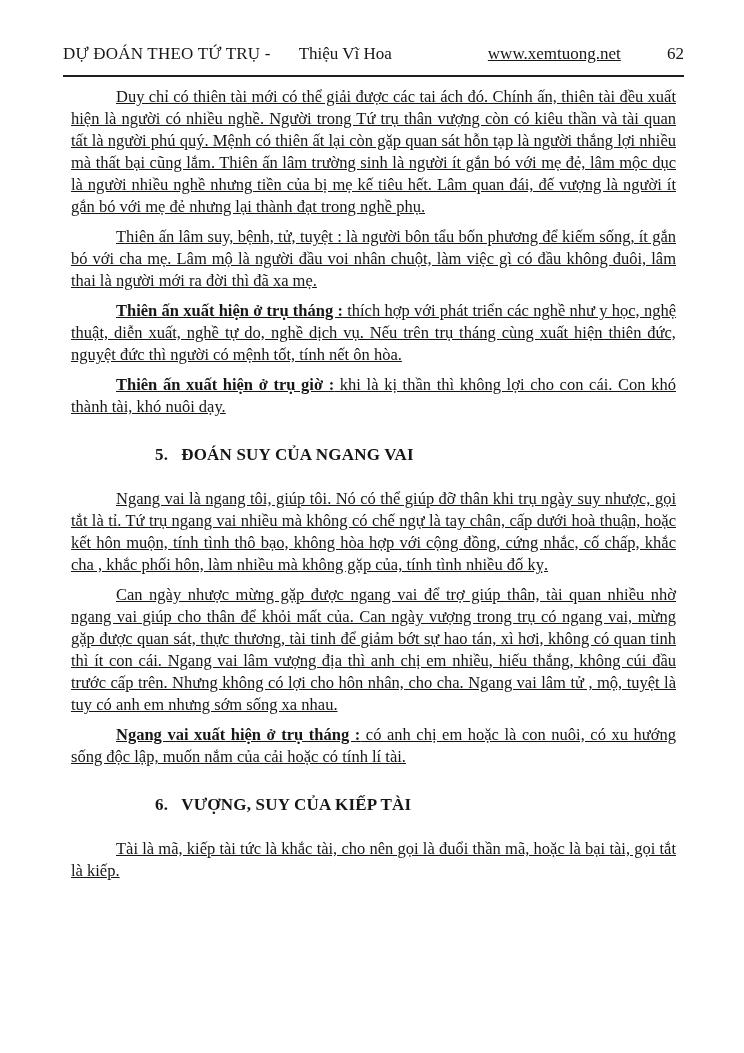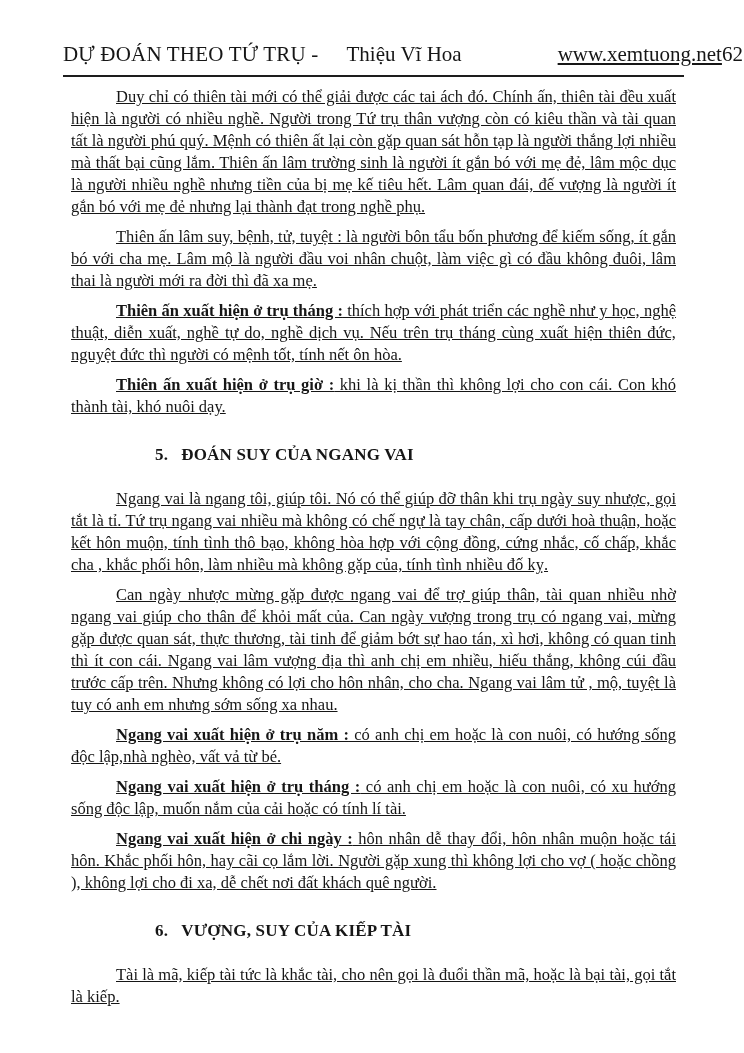--- a/index.html
+++ b/index.html
@@ -14,21 +14,21 @@
   .page {
     box-sizing: border-box;
     width: 744px;
     height: 1053px;
     padding: 44px 60px 0 63px;
     background: #ffffff;
   }
   .header {
     display: flex;
     align-items: baseline;
-    font-size: 21px;
+    font-size: 17px;
     line-height: 20px;
     white-space: nowrap;
   }
   .header .book-title { letter-spacing: 0.2px; }
   .header .author { margin-left: 28px; text-align: center; }
   .header .site {
     margin-left: 96px;
     text-decoration: underline;
     cursor: pointer;
   }
@@ -84,25 +84,23 @@
 
 
     <p><b class="lead">Thiên ấn xuất hiện ở trụ giờ :</b><span> khi là kị thần thì không lợi cho con cái. Con khó thành tài, khó nuôi dạy.</span></p>
 
     <h2><span class="hnum">5.</span><span>ĐOÁN SUY CỦA NGANG VAI</span></h2>
 
     <p><span>Ngang vai là ngang tôi, giúp tôi. Nó có thể giúp đỡ thân khi trụ ngày suy nhược, gọi tắt là tỉ. Tứ trụ ngang vai nhiều mà không có chế ngự là tay chân, cấp dưới hoà thuận, hoặc kết hôn muộn, tính tình thô bạo, không hòa hợp với cộng đồng, cứng nhắc, cố chấp, khắc cha , khắc phối hôn, làm nhiều mà không gặp của, tính tình nhiều đố kỵ.</span></p>
 
     <p><span>Can ngày nhược mừng gặp được ngang vai để trợ giúp thân, tài quan nhiều nhờ ngang vai giúp cho thân để khỏi mất của. Can ngày vượng trong trụ có ngang vai, mừng gặp được quan sát, thực thương, tài tinh để giảm bớt sự hao tán, xì hơi, không có quan tinh thì ít con cái. Ngang vai lâm vượng  địa thì anh chị em nhiều, hiếu thắng, không cúi đầu trước cấp trên. Nhưng không có lợi cho hôn nhân, cho cha. Ngang vai lâm tử , mộ, tuyệt là tuy có anh em nhưng sớm sống xa nhau.</span></p>
 
-    <p><b class="lead">Ngang vai xuất hiện ở trụ năm :</b><span> có anh chị em hoặc là con nuôi, có hướng sống độc lập,nhà nghèo, vất vả từ bé.</span></p>
 
     <p><b class="lead">Ngang vai xuất hiện ở trụ tháng :</b><span> có anh chị em hoặc là con nuôi, có xu hướng sống độc lập, muốn nắm của cải hoặc có tính lí tài.</span></p>
 
-    <p><b class="lead">Ngang vai xuất hiện ở chi ngày :</b><span> hôn nhân dễ thay đổi, hôn nhân muộn hoặc tái hôn. Khắc phối hôn, hay cãi cọ lắm lời. Người gặp xung thì không lợi cho vợ ( hoặc chồng ), không lợi cho đi xa, dễ chết nơi đất khách quê người.</span></p>
 
 
     <h2><span class="hnum">6.</span><span>VƯỢNG, SUY CỦA  KIẾP TÀI</span></h2>
 
     <p><span>Tài là mã, kiếp tài tức là khắc tài, cho nên gọi là đuổi thần mã, hoặc là bại tài, gọi tắt là kiếp.</span></p>
 
   </div>
 </div>
 
 </body></html>

